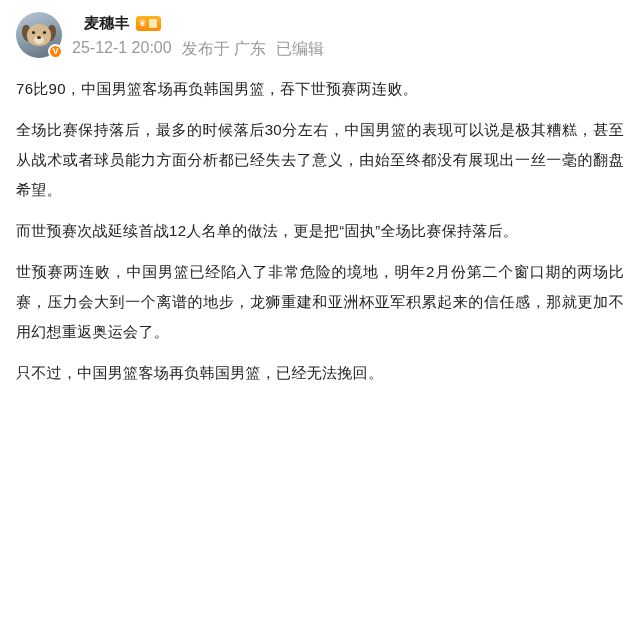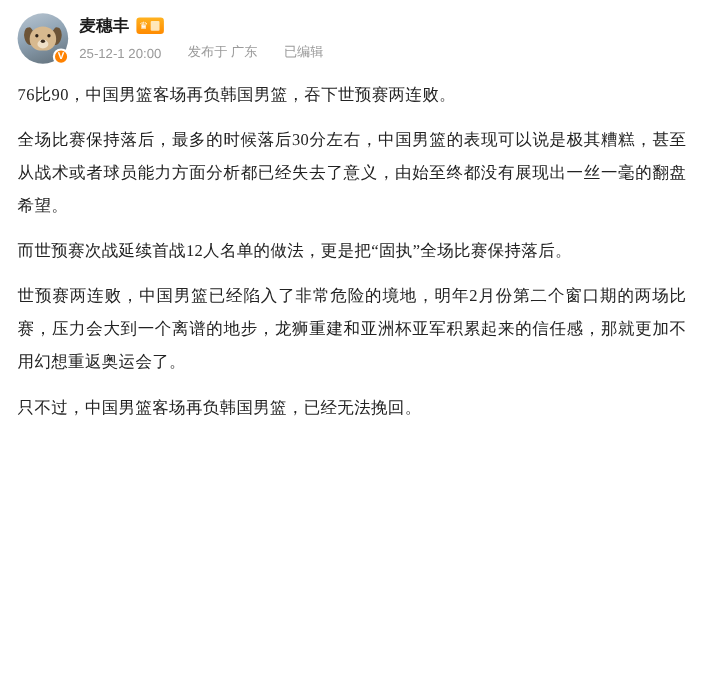--- a/index.html
+++ b/index.html
@@ -116,20 +116,21 @@
     font-weight: bold;
   }
   .meta {
     padding-top: 2px;
     min-width: 0;
   }
   .name-row {
     display: flex;
     align-items: center;
     gap: 6px;
+    margin-left: 12px;
   }
   .username {
     font-size: 15px;
     font-weight: bold;
     color: #1a1a1a;
     letter-spacing: 0.2px;
   }
   .vip-badge {
     display: inline-flex;
     align-items: center;
@@ -150,33 +151,32 @@
     display: inline-block;
     width: 8px;
     height: 9px;
     background: #fff3d6;
     border-radius: 1px;
     opacity: 0.85;
   }
   .sub-row {
     margin-top: 6px;
     display: flex;
-    align-items: flex-end;
+    align-items: flex-start;
     flex-wrap: wrap;
-    gap: 24px;
-    font-size: 12px;
+    gap: 10px;
+    font-size: 16px;
     color: #9a9a9a;
   }
   .content {
     margin-top: 14px;
     font-size: 15px;
     line-height: 30px;
     color: #222;
     letter-spacing: 0.3px;
-    font-family: Liberation Serif, serif;
   }
   .content p {
     margin: 0 0 11px 0;
     text-align: justify;
     text-indent: 0;
   }
   .content p:last-child {
     margin-bottom: 0;
   }
 </style>

